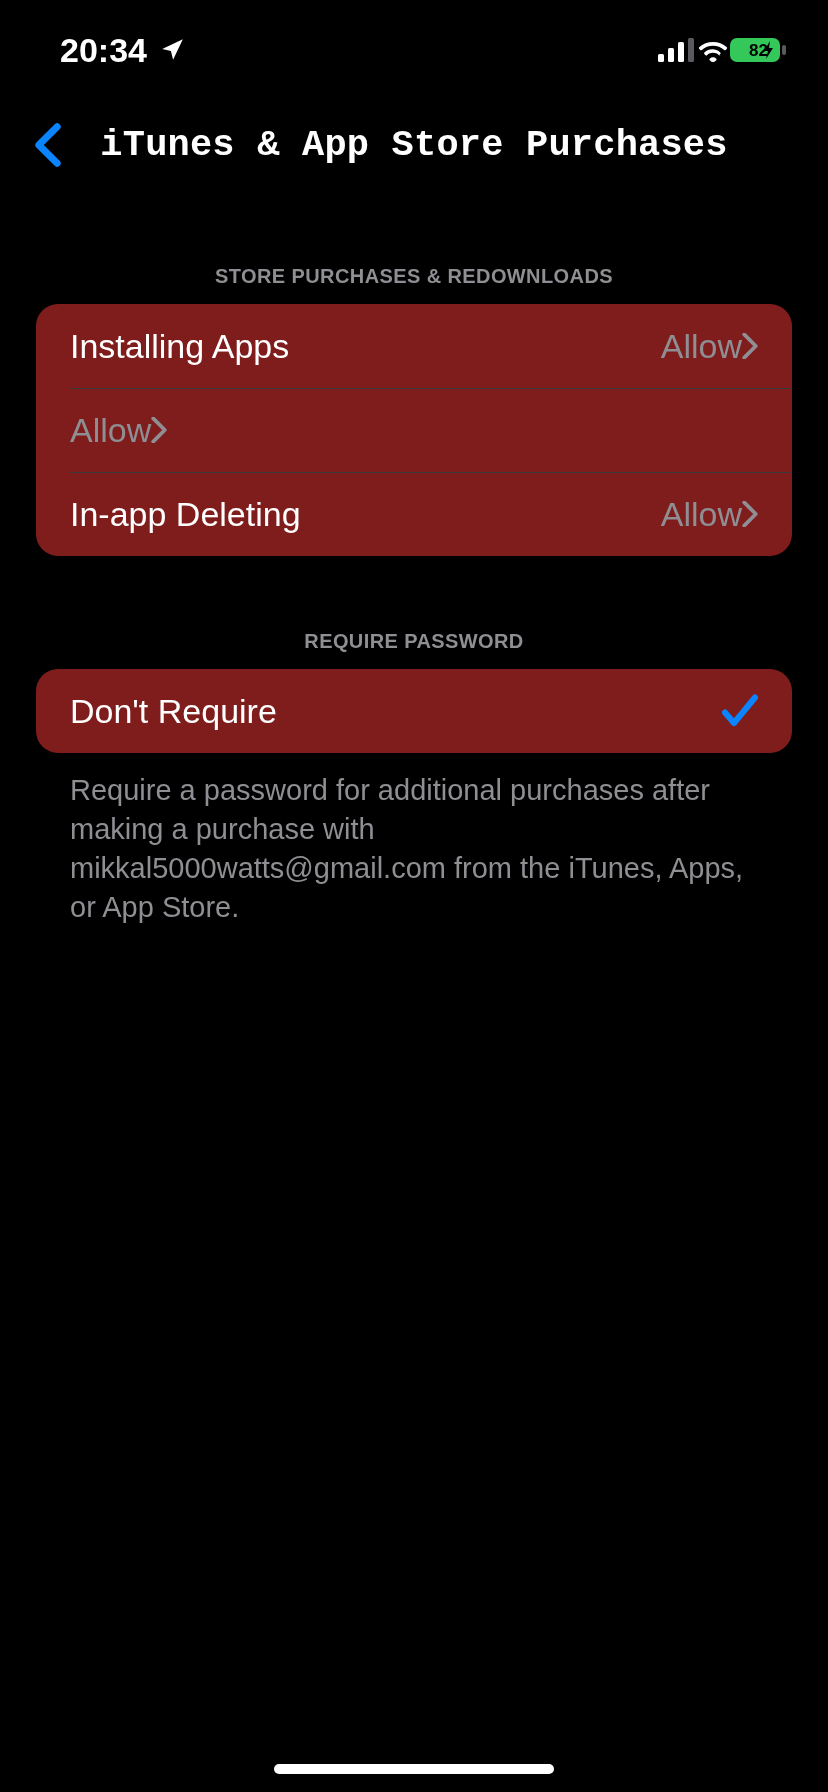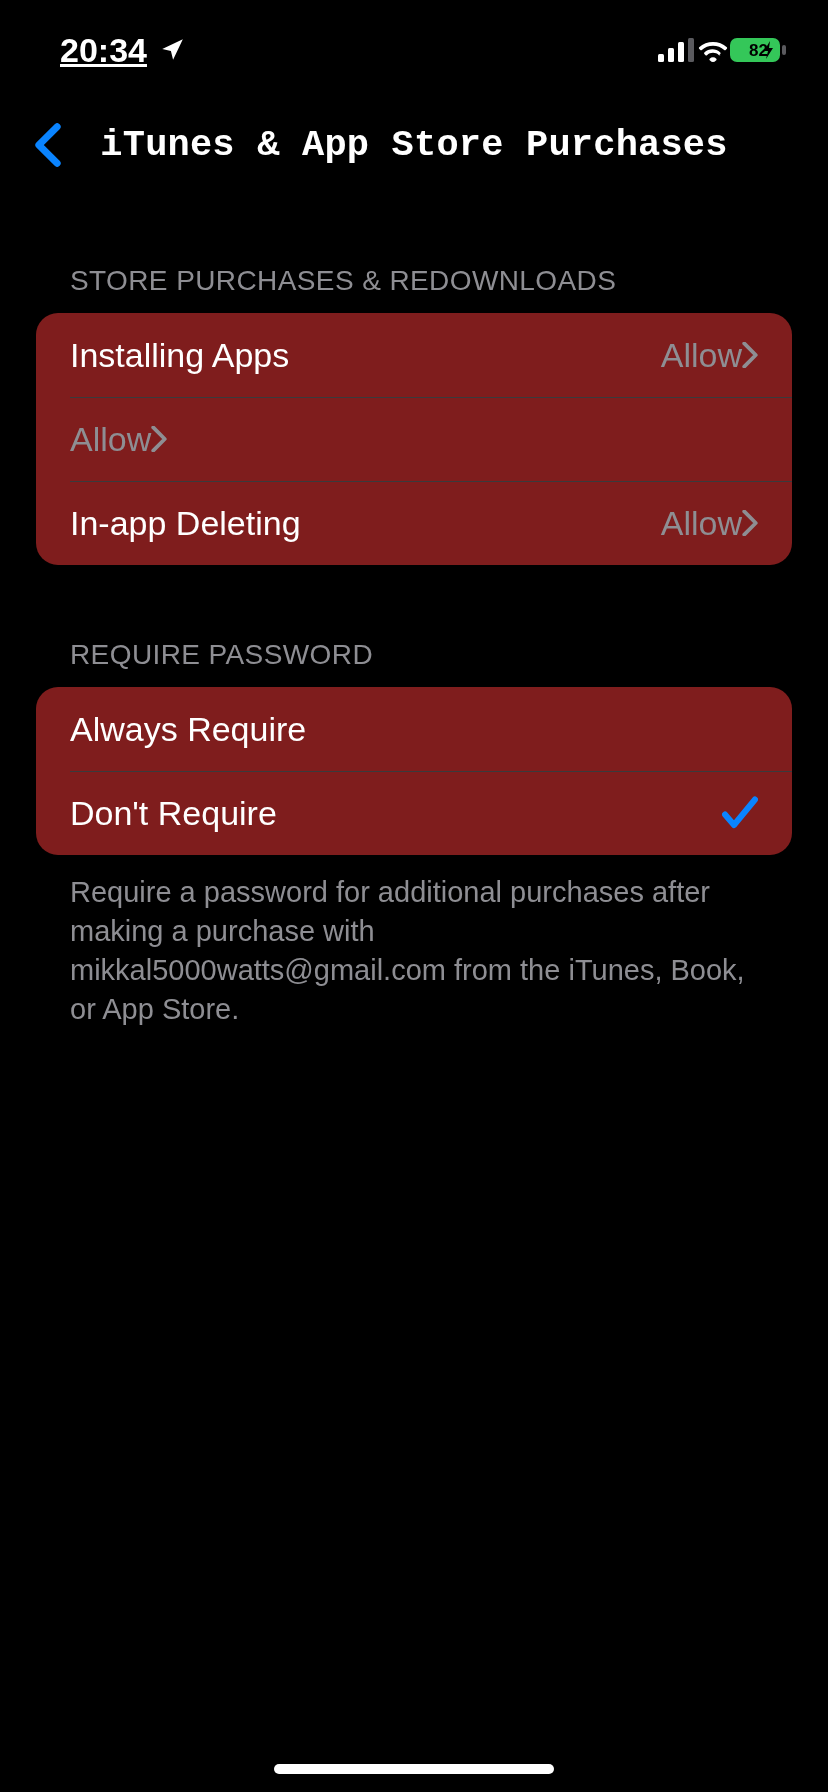--- a/index.html
+++ b/index.html
@@ -24,21 +24,20 @@
       justify-content: space-between;
       align-items: center;
       padding: 0 40px 0 60px;
     }
     .status-left {
       display: flex;
       align-items: center;
       gap: 12px;
       font-size: 34px;
       font-weight: 600;
-      text-decoration: underline;
     }
     .status-right {
       display: flex;
       align-items: center;
     }
     .location-icon svg {
       display: block;
     }
     .signal-icon, .wifi-icon, .battery-icon {
       display: flex;
@@ -68,24 +67,25 @@
       font-size: 37px;
       font-weight: 700;
       letter-spacing: 0.2px;
     }
     
     .content {
       padding-top: 75px;
     }
     .section-header {
       color: #8e8e93;
-      font-size: 28px;
-      font-weight: 400;
+      font-size: 20px;
+      font-weight: 700;
       letter-spacing: 0.4px;
       padding: 0 70px 16px 70px;
+      text-align: center;
     }
     .group {
       background: #7f1d1d;
       border-radius: 22px;
       margin: 0 36px;
       overflow: hidden;
     }
     .row {
       display: flex;
       align-items: center;
@@ -226,32 +226,28 @@
         </span>
       </div>
     </div>
   </div>
 
   <div class="section-gap"></div>
 
   <div class="section-header">REQUIRE PASSWORD</div>
   <div class="group">
     <div class="row">
-      <div class="row-label">Always Require</div>
-      <div class="row-trailing"></div>
-    </div>
-    <div class="row">
       <div class="row-label">Don't Require</div>
       <div class="row-trailing">
         <span class="checkmark">
           <svg width="36" height="34" viewBox="0 0 24 22">
               <path d="M2 12 L8 19 L22 2" stroke="#0a84ff" stroke-width="4" fill="none" stroke-linecap="round" stroke-linejoin="round"></path>
             </svg>
         </span>
       </div>
     </div>
   </div>
 
-  <div class="footer-text">Require a password for additional purchases after making a purchase with mikkal5000watts@gmail.com from the iTunes, Book, or App Store.</div>
+  <div class="footer-text">Require a password for additional purchases after making a purchase with mikkal5000watts@gmail.com from the iTunes, Apps, or App Store.</div>
 
 </div>
 
 <div class="home-indicator"></div>
 
 </body></html>

